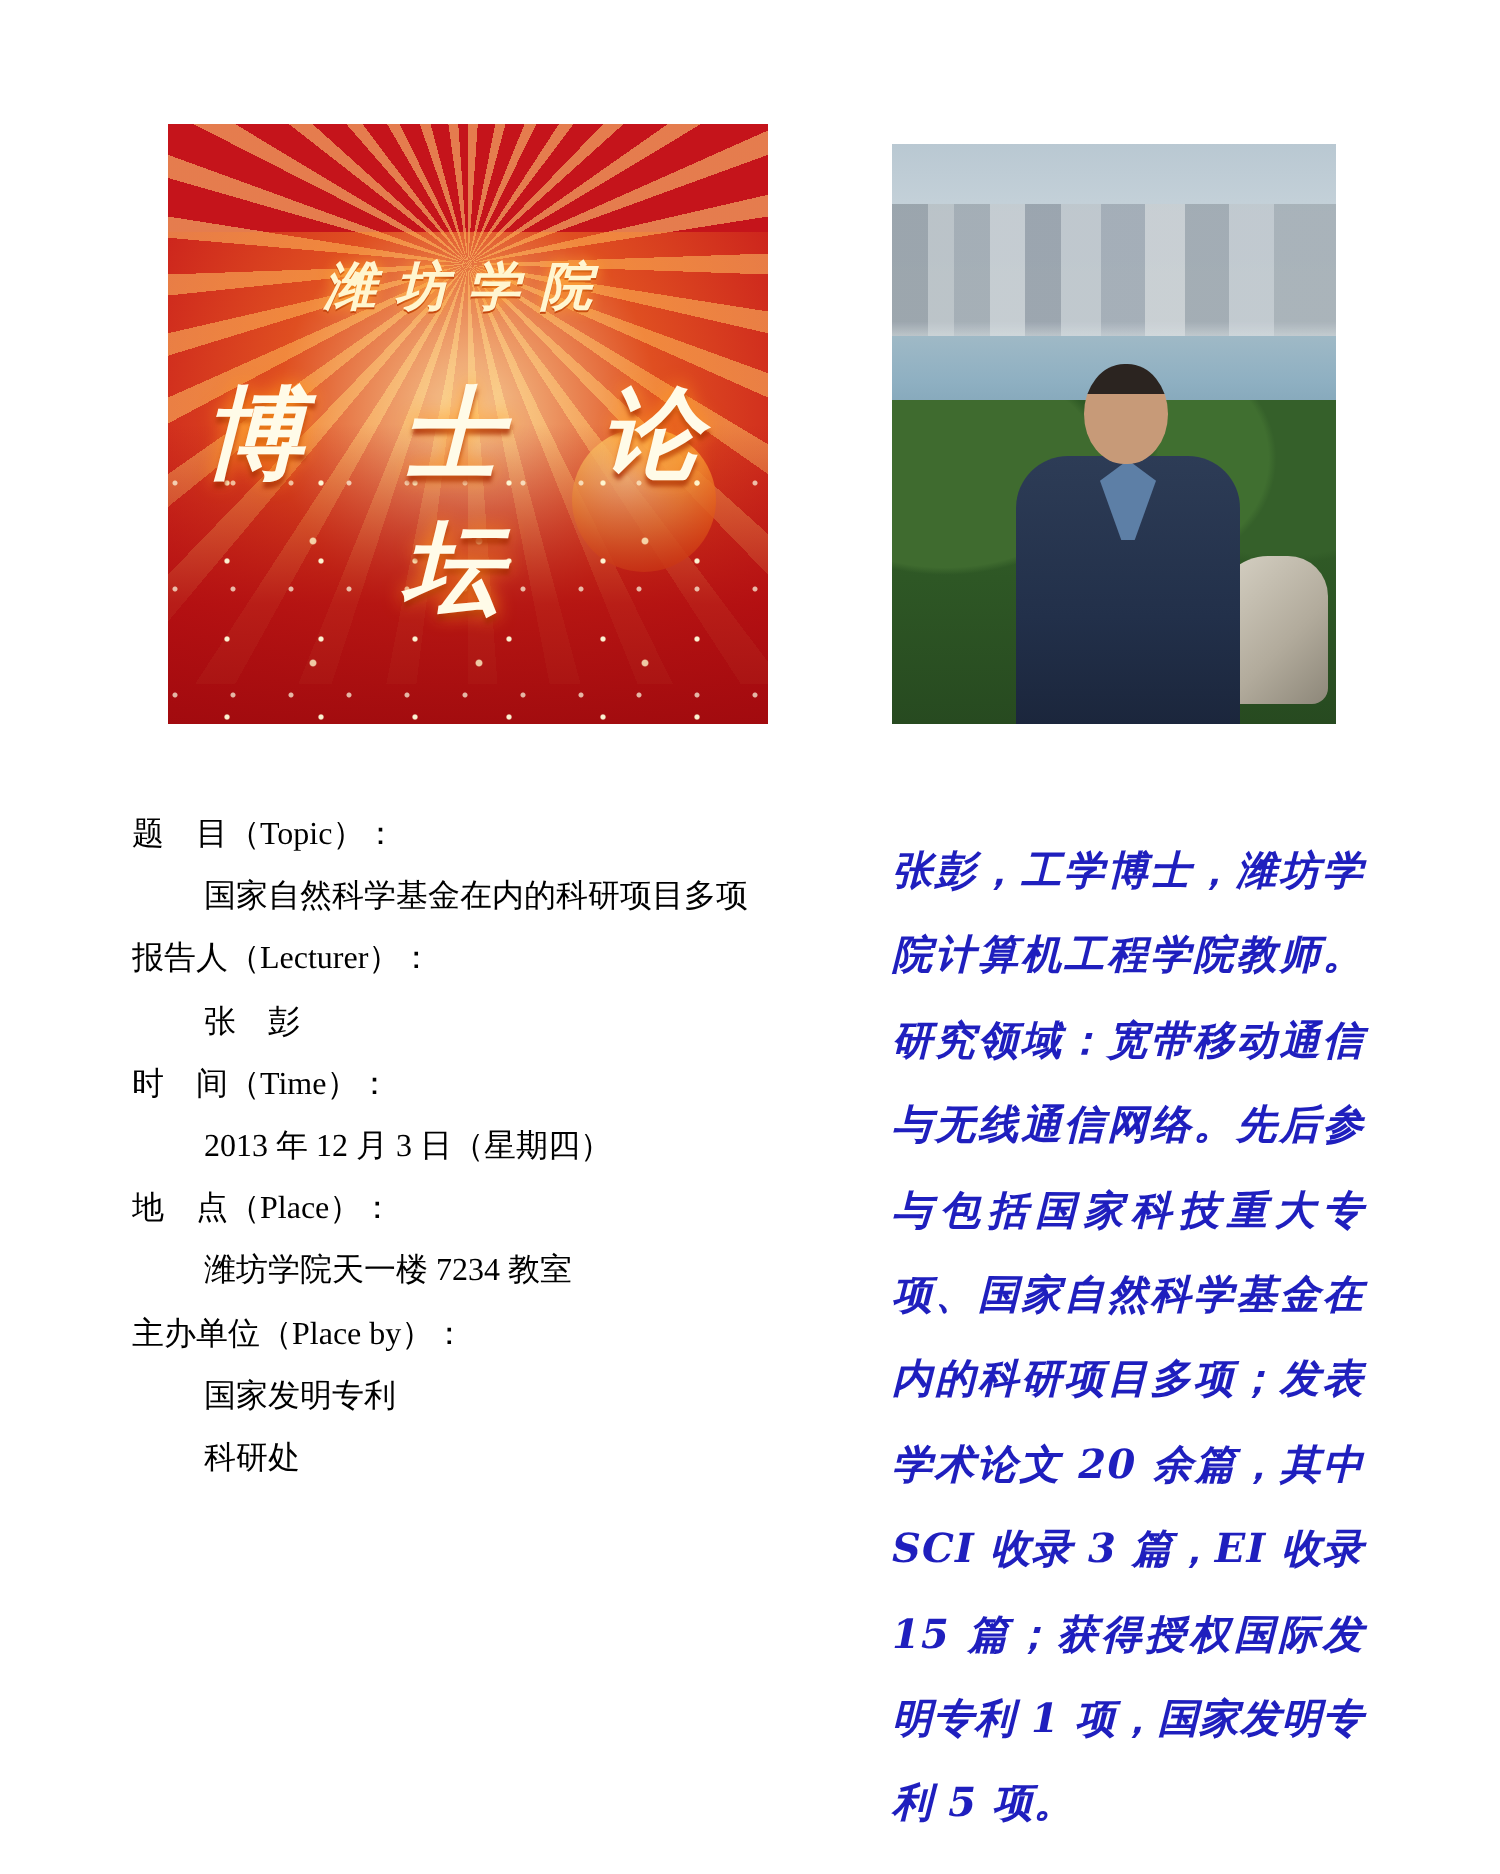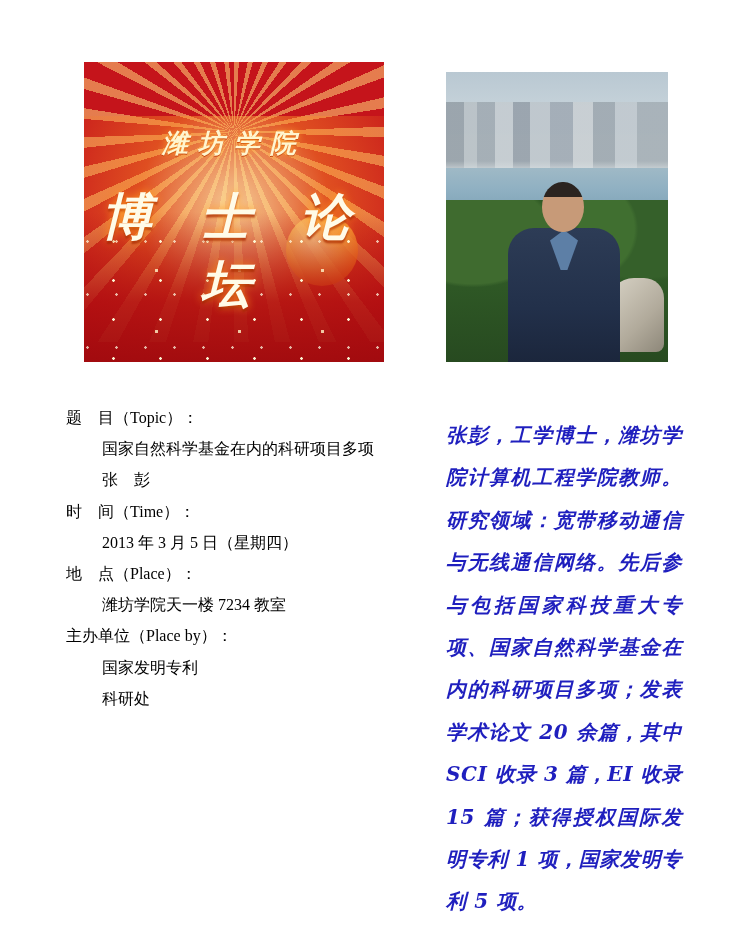--- a/index.html
+++ b/index.html
@@ -216,23 +216,24 @@
     <div class="trees"></div>
     <div class="rock"></div>
     <div class="person-body"></div>
     <div class="person-shirt"></div>
     <div class="person-head"></div>
   </div>
 
   <div class="left-col">
     <div class="label">题　目（Topic）：</div>
     <div class="value">国家自然科学基金在内的科研项目多项</div>
+    <div class="label">报告人（Lecturer）：</div>
     <div class="value">张　彭</div>
     <div class="label">时　间（Time）：</div>
-    <div class="value">2013 年 3 月 5 日（星期四）</div>
+    <div class="value">2013 年 12 月 3 日（星期四）</div>
     <div class="label">地　点（Place）：</div>
     <div class="value">潍坊学院天一楼 7234 教室</div>
     <div class="label">主办单位（Place by）：</div>
     <div class="value">国家发明专利</div>
     <div class="value">科研处</div>
   </div>
 
   <div class="right-col">张彭，工学博士，潍坊学院计算机工程学院教师。研究领域：宽带移动通信与无线通信网络。先后参与包括国家科技重大专项、国家自然科学基金在内的科研项目多项；发表学术论文 20 余篇，其中 SCI 收录 3 篇，EI 收录 15 篇；获得授权国际发明专利 1 项，国家发明专利 5 项。</div>
 
 </div>

